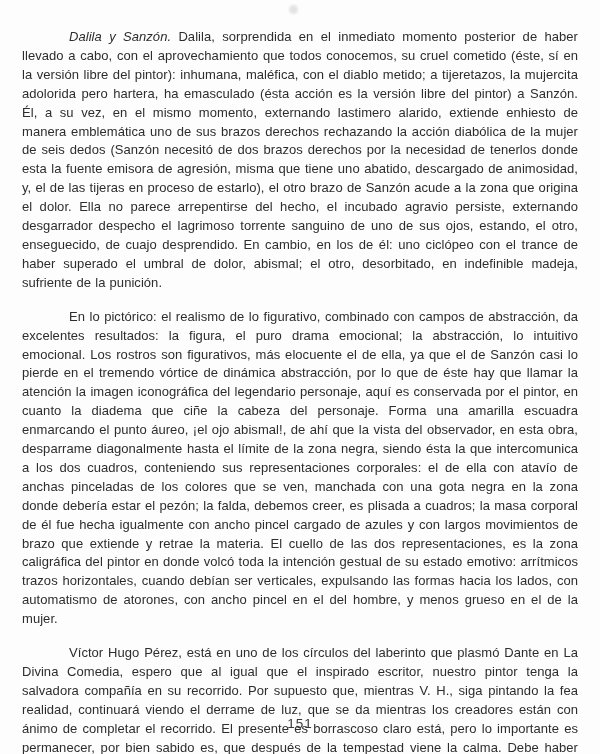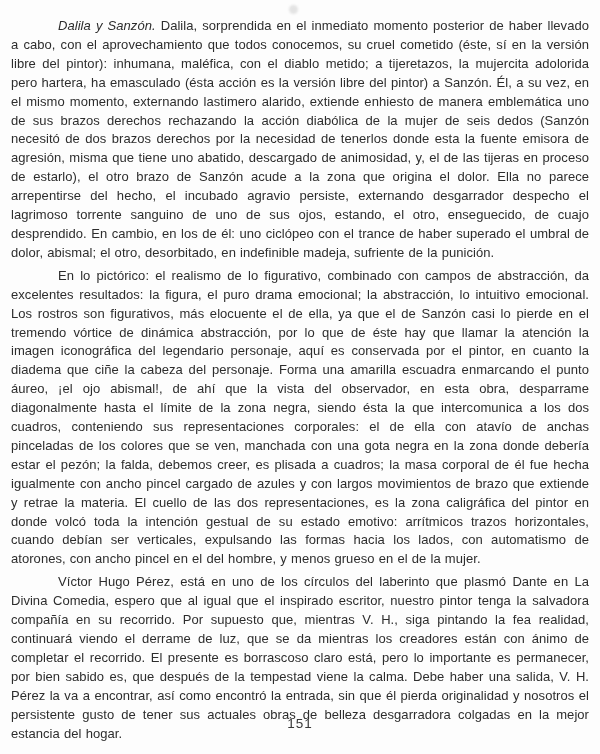--- a/index.html
+++ b/index.html
@@ -21,21 +21,21 @@
     color: var(--ink, #2d2d2d);
     overflow: hidden;
   }
   .text-block {
     position: absolute;
     left: 7px;
     right: 7px;
     top: 13px;
   }
   .text-block p {
-    margin: 4px;
+    margin: 15px;
     text-align: justify;
     text-indent: 47px;
     font-size: 13px;
     line-height: 18.9px;
     font-weight: 400;
     letter-spacing: 0.05px;
     word-spacing: 0.5px;
     -webkit-hyphens: none;
     hyphens: none;
   }

